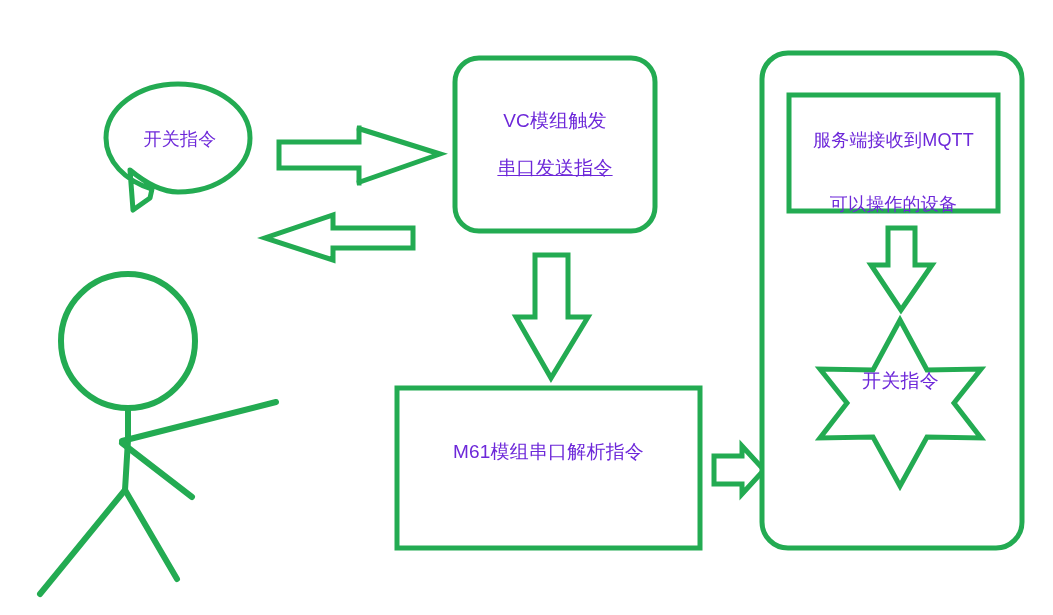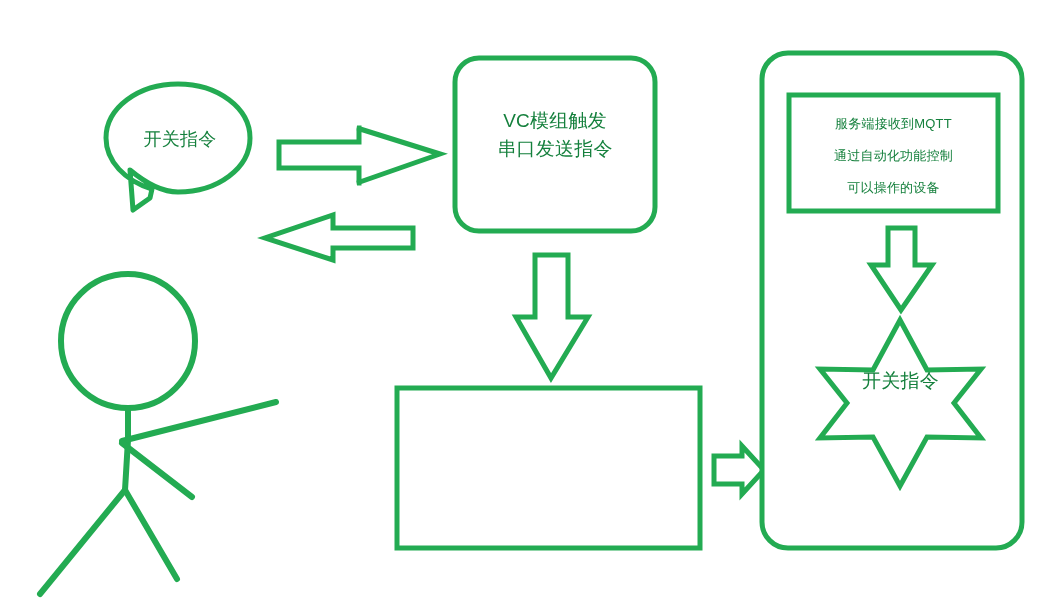--- a/index.html
+++ b/index.html
@@ -39,31 +39,32 @@
     stroke-linecap: round;
   }
   .person-line {
     fill: none;
     stroke: #23ab52;
     stroke-width: 6;
     stroke-linecap: round;
   }
   .label {
     position: absolute;
-    color: #15803d;
+    color: #6d28d9;
     font-size: 19px;
     line-height: 33px;
     text-align: center;
     white-space: nowrap;
     letter-spacing: 0.2px;
     pointer-events: none;
   }
   .label-sm {
-    font-size: 13px;
+    font-size: 18px;
     line-height: 32px;
+    margin-top: 16px;
   }
   .label-bubble {
     font-size: 18px;
   }
 </style>
 </head>
 <body>
 
 <div id="canvas">
 
@@ -172,22 +173,22 @@
       <path class="person-line" d="M 122 443 L 192 497"></path>
       <path class="person-line" d="M 125 490 L 40 594"></path>
       <path class="person-line" d="M 125 490 L 177 579"></path>
     </g>
 
   </svg>
 
   <div class="label label-bubble" style="left:108px; top:123px; width:144px;">开关指令</div>
 
   <div class="label" style="left:455px; top:104px; width:200px;">VC模组触发</div>
-  <div class="label" style="left:455px; top:132px; width:200px;">串口发送指令</div>
+  <div class="label" style="left:455px; top:151px; width:200px;text-decoration:underline;">串口发送指令</div>
 
+  <div class="label" style="left:397px; top:435px; width:303px;">M61模组串口解析指令</div>
 
   <div class="label label-sm" style="left:789px; top:108px; width:209px;">服务端接收到MQTT</div>
-  <div class="label label-sm" style="left:789px; top:140px; width:209px;">通过自动化功能控制</div>
   <div class="label label-sm" style="left:789px; top:172px; width:209px;text-align:center;">可以操作的设备</div>
 
   <div class="label" style="left:820px; top:364px; width:161px;">开关指令</div>
 
 </div>
 
 </body></html>

